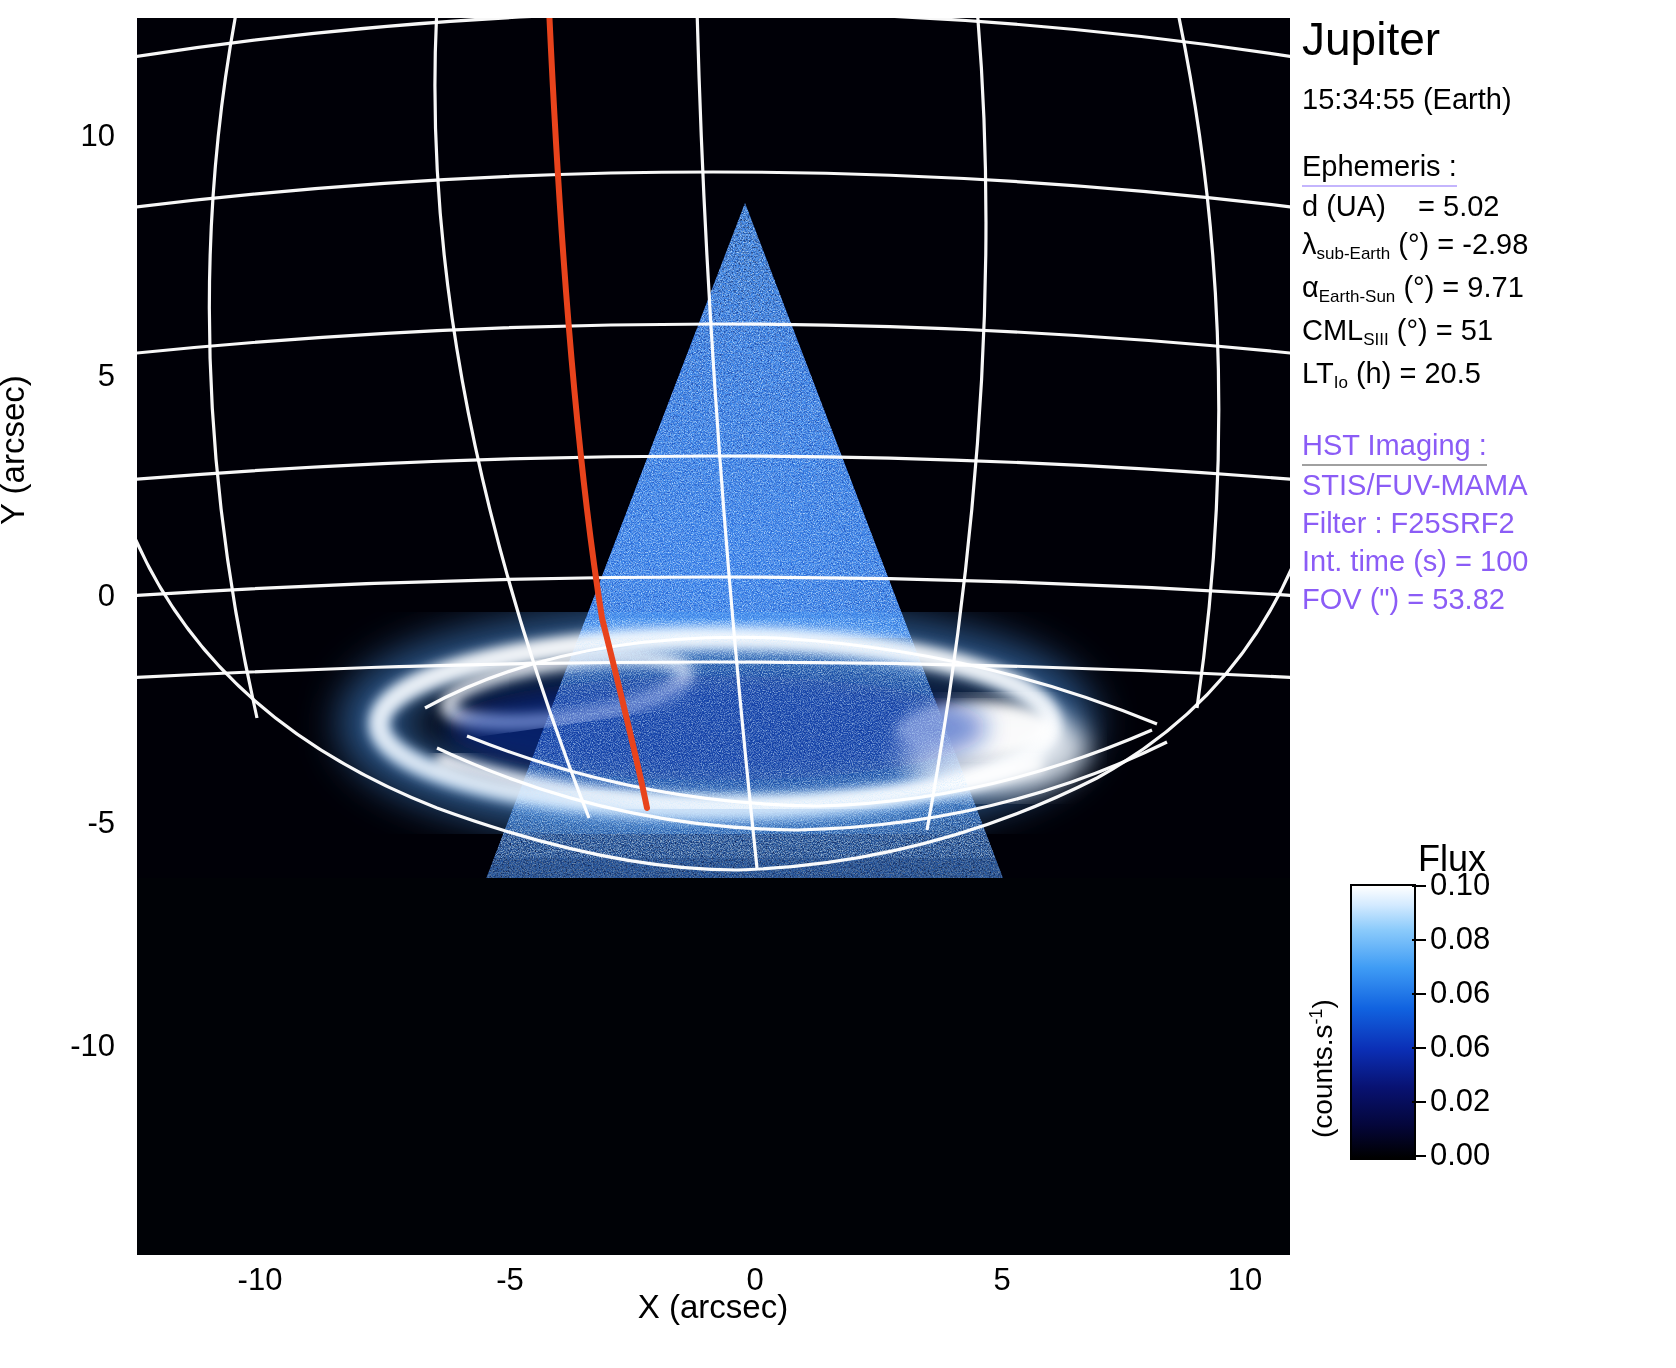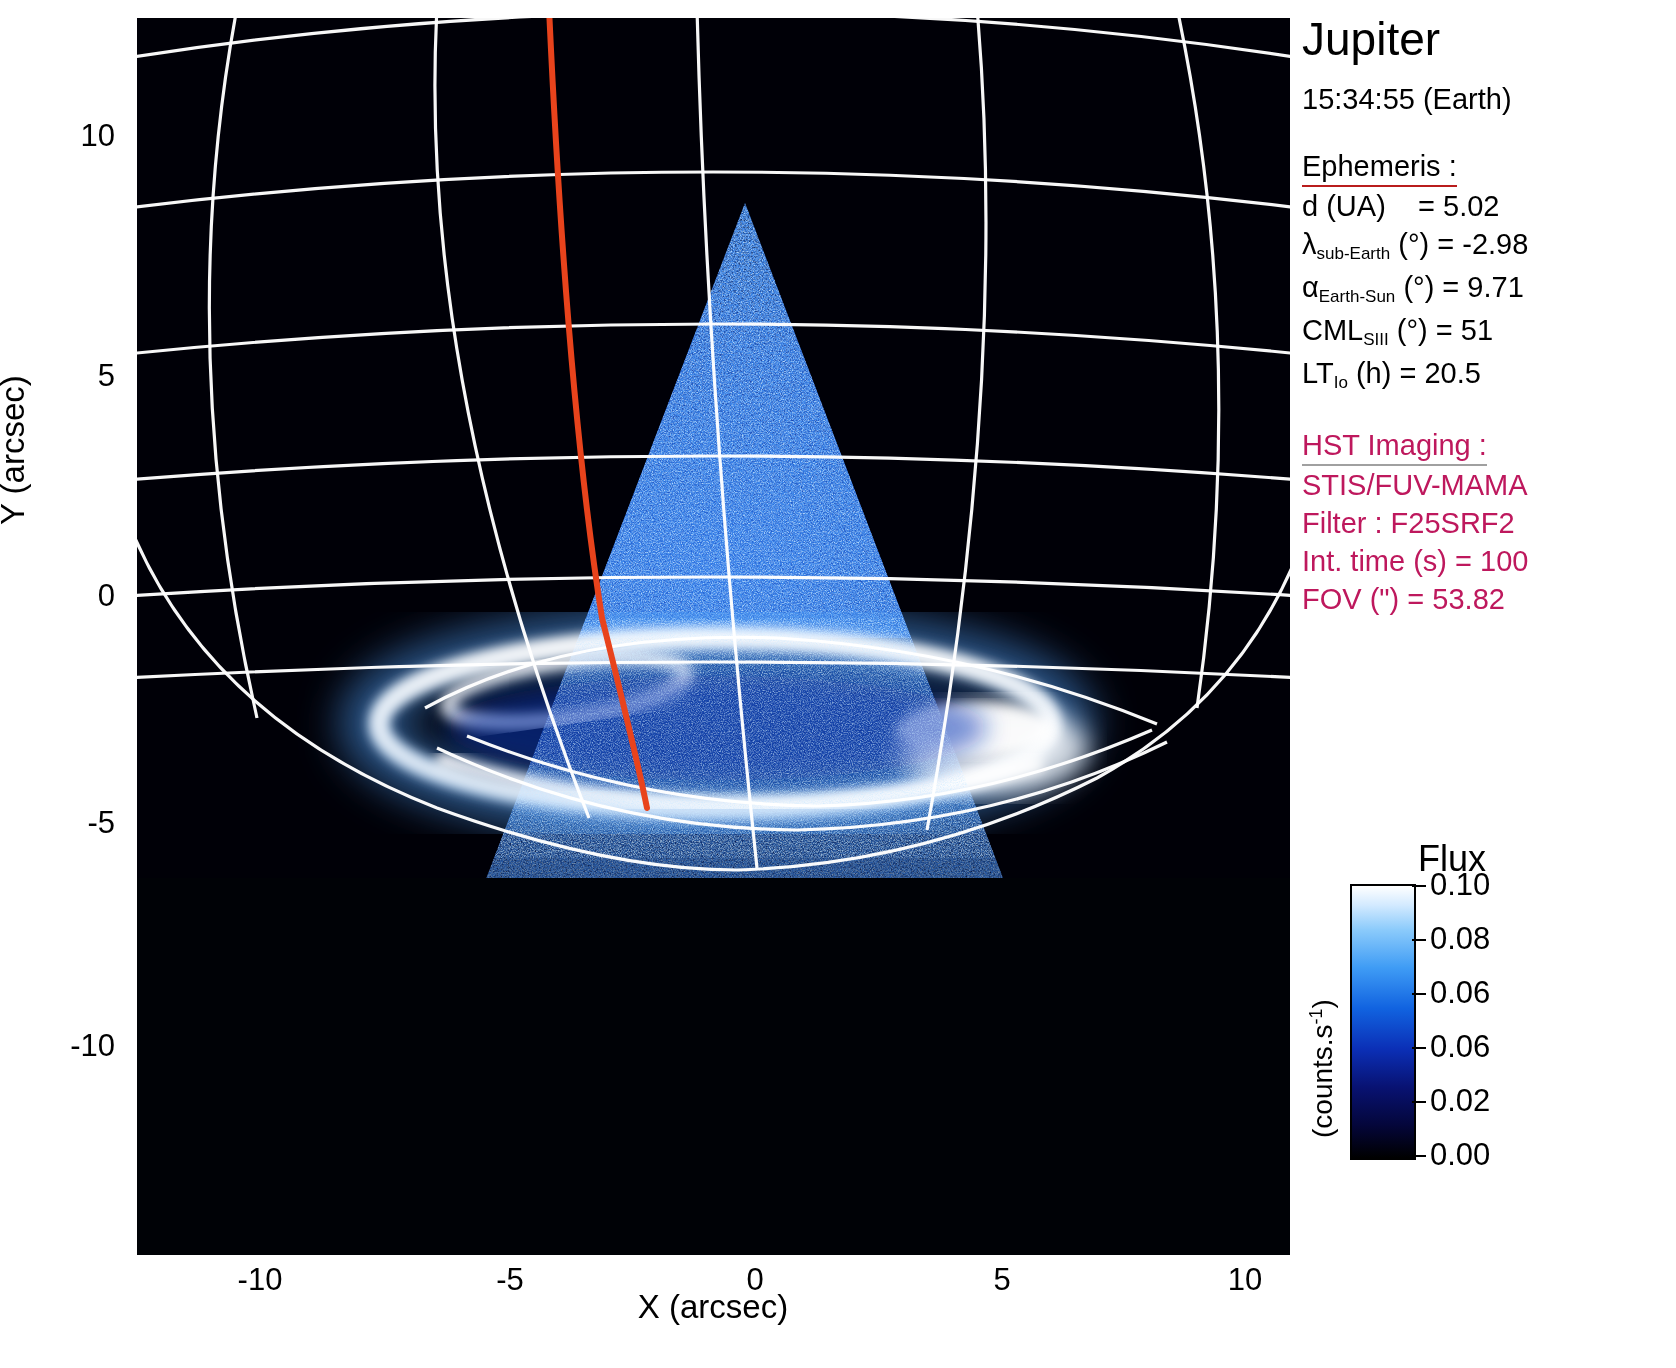--- a/index.html
+++ b/index.html
@@ -18,23 +18,23 @@
   #y-axis-title{position:absolute;font-size:33px;left:-6px;top:525px;
                 transform:rotate(-90deg);transform-origin:left top;white-space:nowrap;}
   #x-axis-title{position:absolute;font-size:33px;left:713px;top:1288px;
                 transform:translateX(-50%);white-space:nowrap;}
 
   
   #info-panel{position:absolute;left:1302px;top:0px;width:374px;height:800px;}
   #target-title{font-size:46px;line-height:54px;margin:12px 0 14px 0;}
   .info-line{font-size:29px;line-height:38px;white-space:nowrap;}
   .sect-head{font-size:29px;line-height:36px;display:inline-block;
-             border-bottom:2px solid #b91c1c;padding-bottom:1px;margin-top:16px;}
+             border-bottom:2px solid #c4b5fd;padding-bottom:1px;margin-top:16px;}
   .sect-head.dim{border-bottom-color:#a0a0a0;}
-  .dim{color:#be185d;}
+  .dim{color:#8b5cf6;}
   .blockgap{height:14px;}
   sub{font-size:17px;vertical-align:baseline;position:relative;top:5px;}
   .deg{font-size:29px;}
 
   
   #colorbar-block{position:absolute;left:1302px;top:838px;width:374px;height:330px;}
   #flux-title{position:absolute;left:116px;top:0px;font-size:36px;}
   #cbar{position:absolute;left:48px;top:46px;width:62px;height:272px;
         border:2px solid #000;
         background:linear-gradient(to top,

